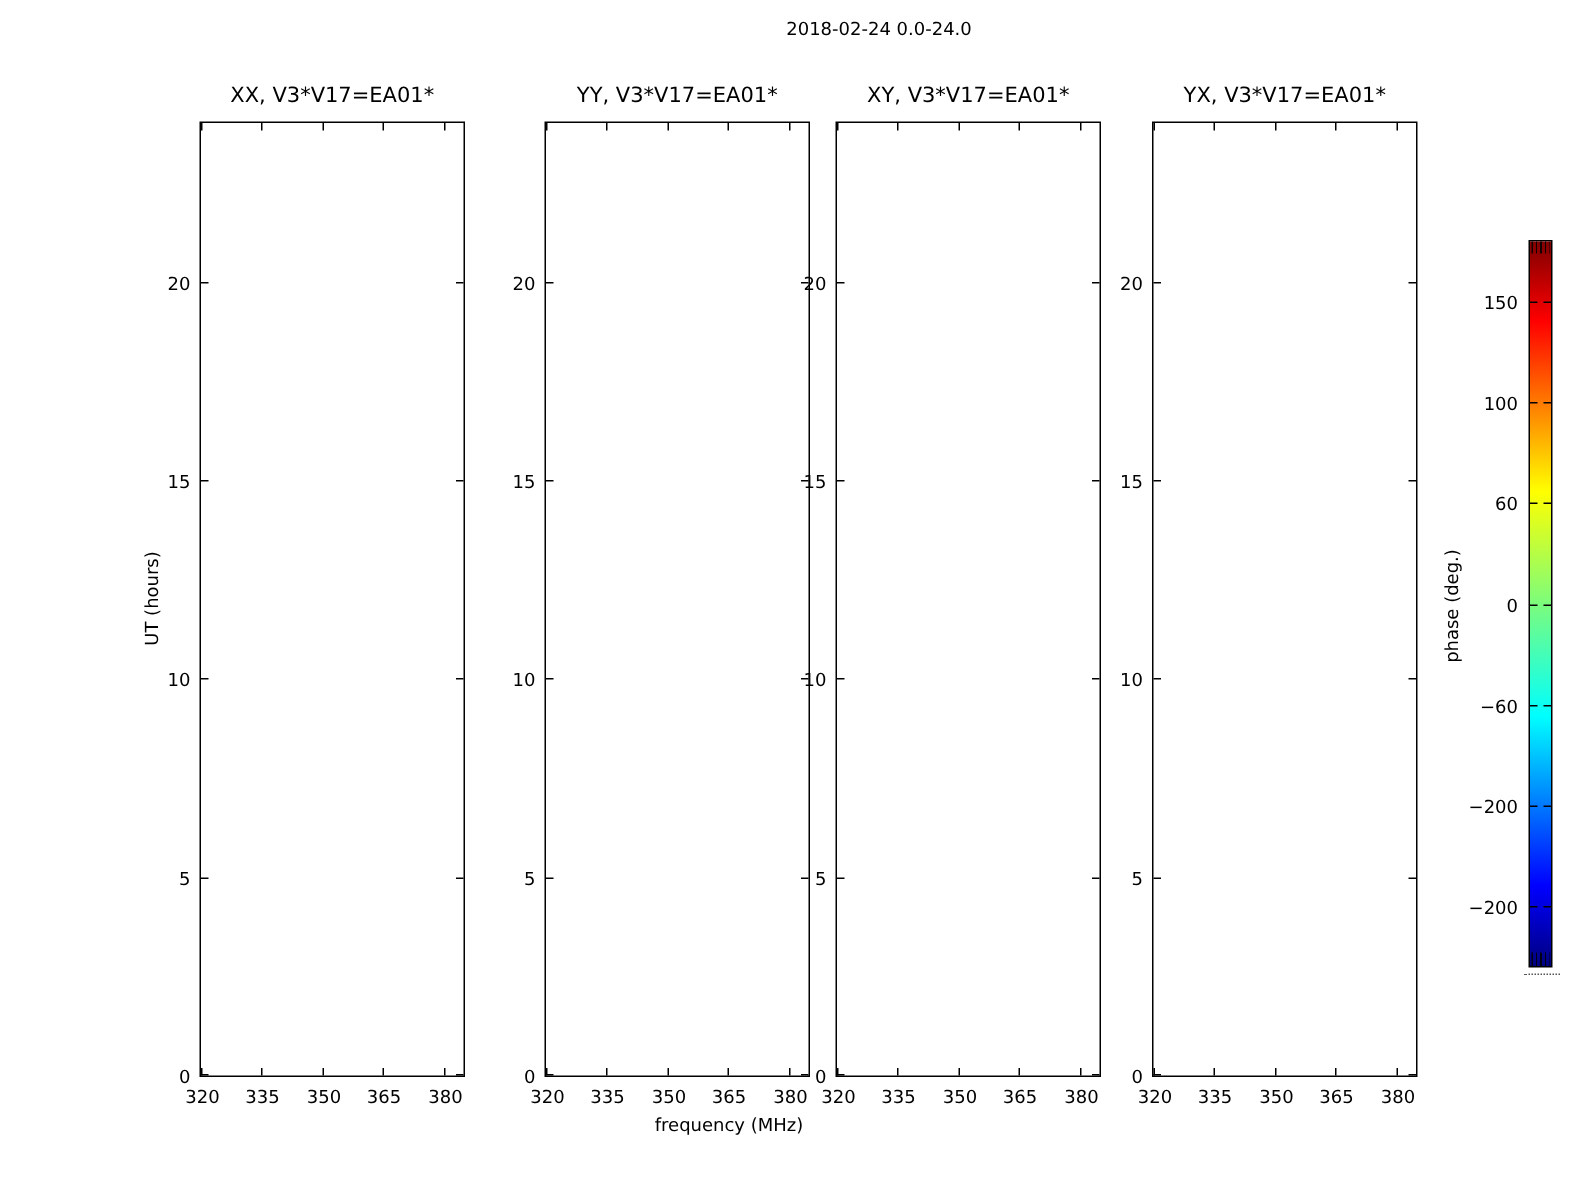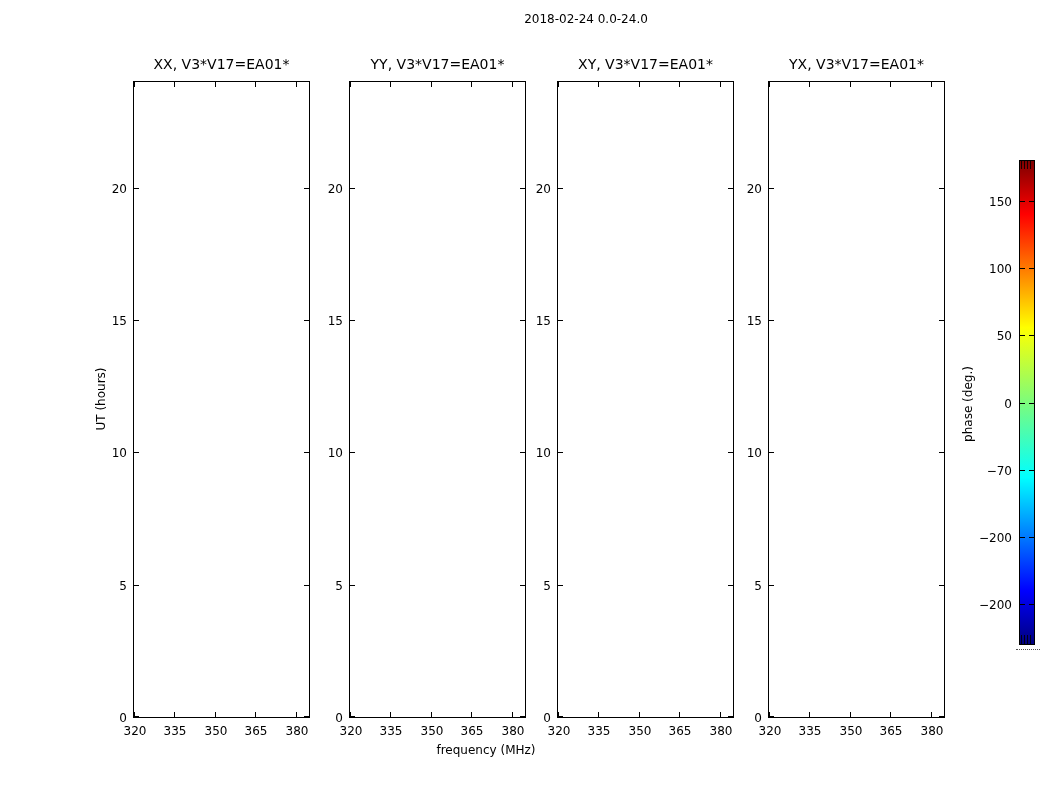--- a/index.html
+++ b/index.html
@@ -104,21 +104,21 @@
         <div class="ylab" style="top: 371px;">10</div>
         <div class="tick-h" style="top: 238px; left: 0px;"></div>
         <div class="tick-h" style="top: 238px; right: 0px;"></div>
         <div class="ylab" style="top: 239px;">15</div>
         <div class="tick-h" style="top: 106px; left: 0px;"></div>
         <div class="tick-h" style="top: 106px; right: 0px;"></div>
         <div class="ylab" style="top: 107px;">20</div>
       </div>
   </div>
 
-  <div class="subplot" style="left:349px">
+  <div class="subplot" style="left:363px">
     <div class="sp-title">YY, V3*V17=EA01*</div>
     <div class="plot-frame">
         <div class="tick-v" style="left: 0px; top: 0px;"></div>
         <div class="tick-v" style="left: 0px; bottom: 0px;"></div>
         <div class="xlab" style="left: 1px;">320</div>
         <div class="tick-v" style="left: 40px; top: 0px;"></div>
         <div class="tick-v" style="left: 40px; bottom: 0px;"></div>
         <div class="xlab" style="left: 41px;">335</div>
         <div class="tick-v" style="left: 81px; top: 0px;"></div>
         <div class="tick-v" style="left: 81px; bottom: 0px;"></div>
@@ -228,27 +228,27 @@
     <div class="cb-comb cb-comb-bottom"></div>
     <div class="cb-dotted"></div>
   <div class="tick-h" style="top: 40px; left: 0px;"></div>
       <div class="tick-h" style="top: 40px; right: 0px;"></div>
       <div class="cb-ticklab" style="top: 41px;">150</div>
       <div class="tick-h" style="top: 107px; left: 0px;"></div>
       <div class="tick-h" style="top: 107px; right: 0px;"></div>
       <div class="cb-ticklab" style="top: 108px;">100</div>
       <div class="tick-h" style="top: 174px; left: 0px;"></div>
       <div class="tick-h" style="top: 174px; right: 0px;"></div>
-      <div class="cb-ticklab" style="top: 175px;">50</div>
+      <div class="cb-ticklab" style="top: 175px;">60</div>
       <div class="tick-h" style="top: 242px; left: 0px;"></div>
       <div class="tick-h" style="top: 242px; right: 0px;"></div>
       <div class="cb-ticklab" style="top: 243px;">0</div>
       <div class="tick-h" style="top: 309px; left: 0px;"></div>
       <div class="tick-h" style="top: 309px; right: 0px;"></div>
-      <div class="cb-ticklab" style="top: 310px;">−70</div>
+      <div class="cb-ticklab" style="top: 310px;">−60</div>
       <div class="tick-h" style="top: 376px; left: 0px;"></div>
       <div class="tick-h" style="top: 376px; right: 0px;"></div>
       <div class="cb-ticklab" style="top: 377px;">−200</div>
       <div class="tick-h" style="top: 443px; left: 0px;"></div>
       <div class="tick-h" style="top: 443px; right: 0px;"></div>
       <div class="cb-ticklab" style="top: 444px;">−200</div>
     </div>
   <div class="cb-label">phase (deg.)</div>
 
 </div>

